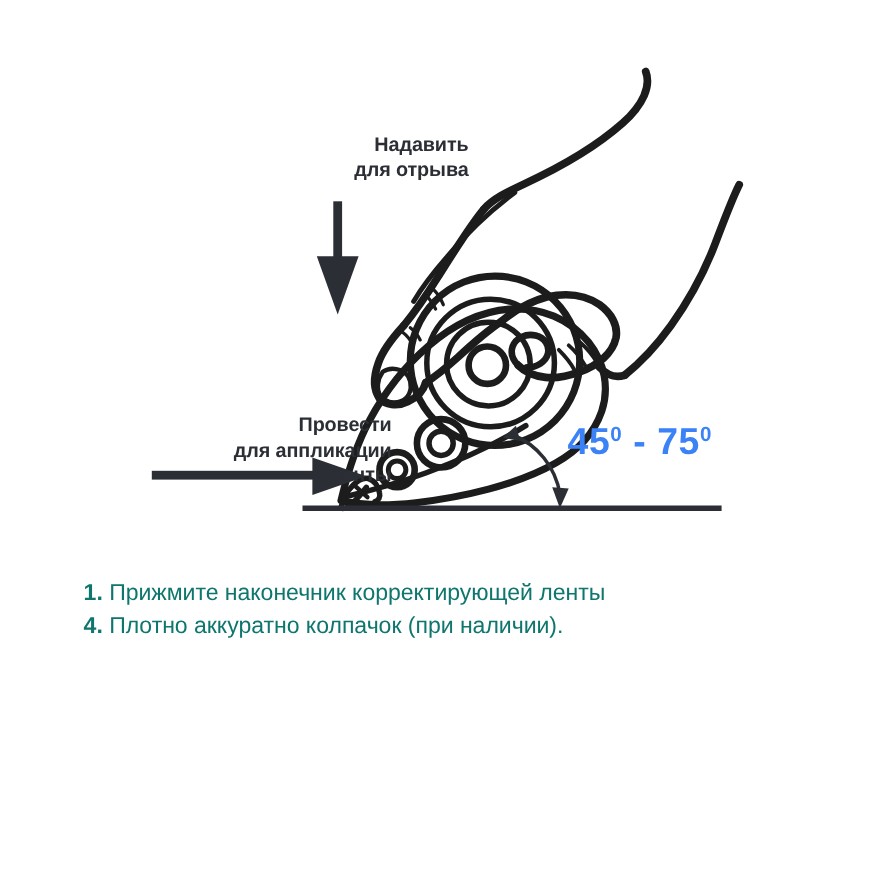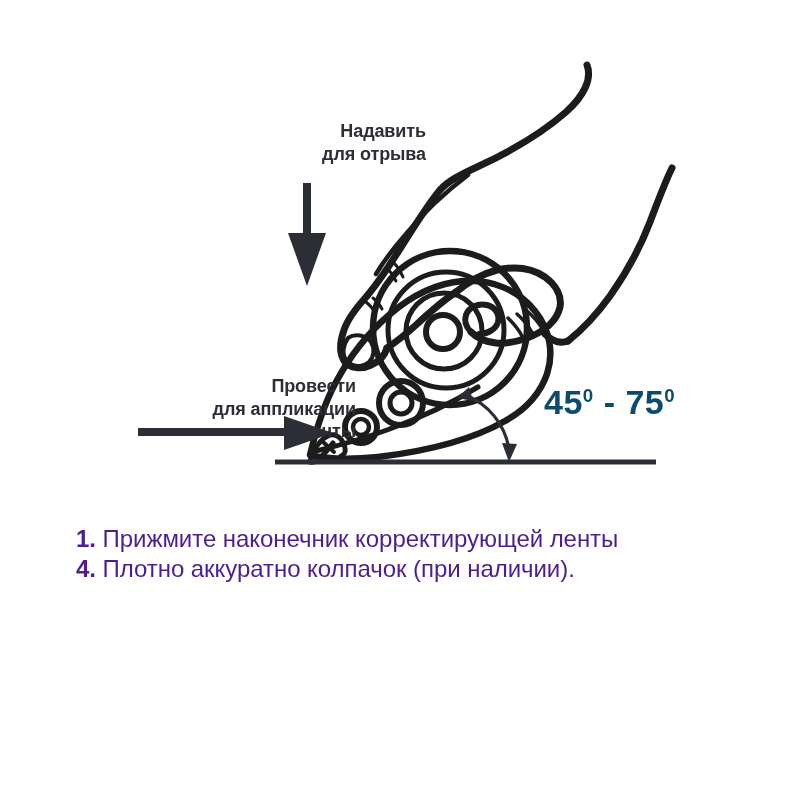--- a/index.html
+++ b/index.html
@@ -48,44 +48,44 @@
   #callout-apply {
     left: 118px;
     top: 346px;
     width: 238px;
     margin-top: 29px;
   }
 
   
   #angle-label {
     position: absolute;
-    left: 544px;
+    left: 516px;
     top: 385px;
     font-weight: bold;
     font-size: 34px;
     line-height: 1;
-    color: #0c4a6e;
+    color: #3b82f6;
     letter-spacing: 0.5px;
   }
   #angle-label sup {
     font-size: 0.55em;
     vertical-align: super;
     line-height: 0;
     font-weight: bold;
   }
 
   
   #instructions {
     position: absolute;
     left: 76px;
     top: 524px;
     width: 712px;
-    font-size: 24px;
+    font-size: 21px;
     line-height: 30px;
-    color: #4c1d95;
+    color: #0f766e;
     letter-spacing: -0.05px;
   }
   #instructions .line {
     white-space: nowrap;
   }
   #instructions .num {
     font-weight: bold;
   }
 </style>
 </head>

